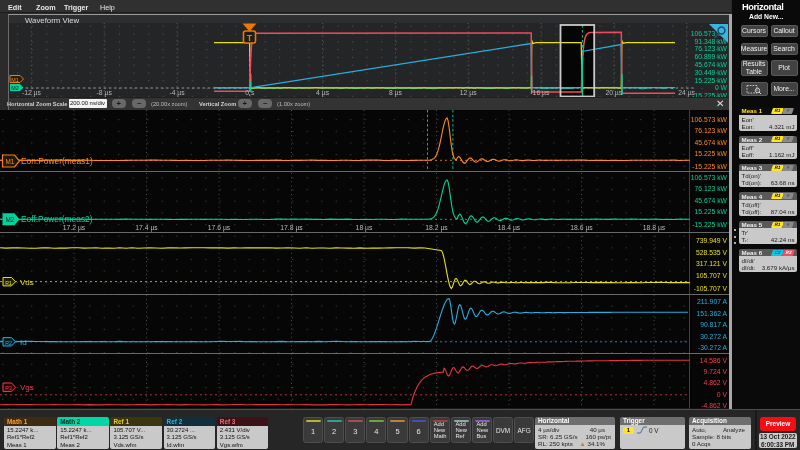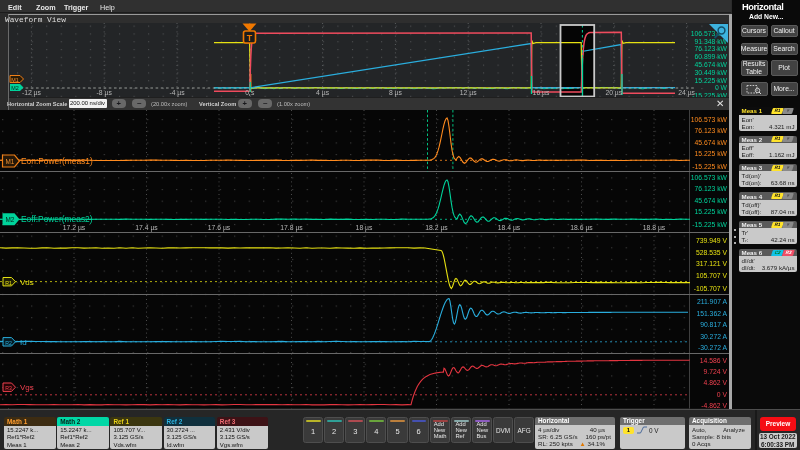--- a/index.html
+++ b/index.html
@@ -20,21 +20,21 @@
 .panel-b{position:absolute;background:#c9c9c9;color:#1c1c1c;font-size:6.2px;border-radius:0 0 2px 2px;}
 </style></head><body>
 <div id="stage">
 
 <div class="abs" style="left:0;top:0;width:731px;height:13px;background:#303030;border-bottom:1px solid #1c1c1c;"></div>
 <div class="abs" style="left:8px;top:2.5px;font-size:7.2px;font-weight:bold;color:#e8e8e8;">Edit</div>
 <div class="abs" style="left:36px;top:2.5px;font-size:7.2px;font-weight:bold;color:#e8e8e8;">Zoom</div>
 <div class="abs" style="left:64px;top:2.5px;font-size:7.2px;font-weight:bold;color:#e8e8e8;">Trigger</div>
 <div class="abs" style="left:100px;top:2.5px;font-size:7.2px;font-weight:normal;color:#e8e8e8;">Help</div>
 <div class="abs" style="left:8px;top:13.5px;width:721px;height:395px;background:#2e2e2e;border-top:1.5px solid #9a9a9a;border-left:1px solid #6a6a6a;"></div>
-<div class="abs" style="left:5px;top:15.5px;font-size:7.8px;color:#dcdcdc;font-family:Liberation Mono, monospace;">Waveform View</div>
+<div class="abs" style="left:25px;top:15.5px;font-size:7.8px;color:#dcdcdc;">Waveform View</div>
 <svg width="800" height="450" viewBox="0 0 800 450" style="position:absolute;left:0;top:0" shape-rendering="auto">
 <defs>
 <pattern id="dm" width="14.5" height="11.65" patternUnits="userSpaceOnUse" patternTransform="translate(2.2,2.6)">
 <rect width="1.1" height="1.1" fill="#414141"></rect>
         </pattern>
 <pattern id="do" width="14.56" height="7.8" patternUnits="userSpaceOnUse" patternTransform="translate(2.5,2.2)">
 <rect width="1.1" height="1.1" fill="#4e5052"></rect>
         </pattern>
 </defs>
 <rect x="9" y="23" width="719" height="74" fill="#232527"></rect>

